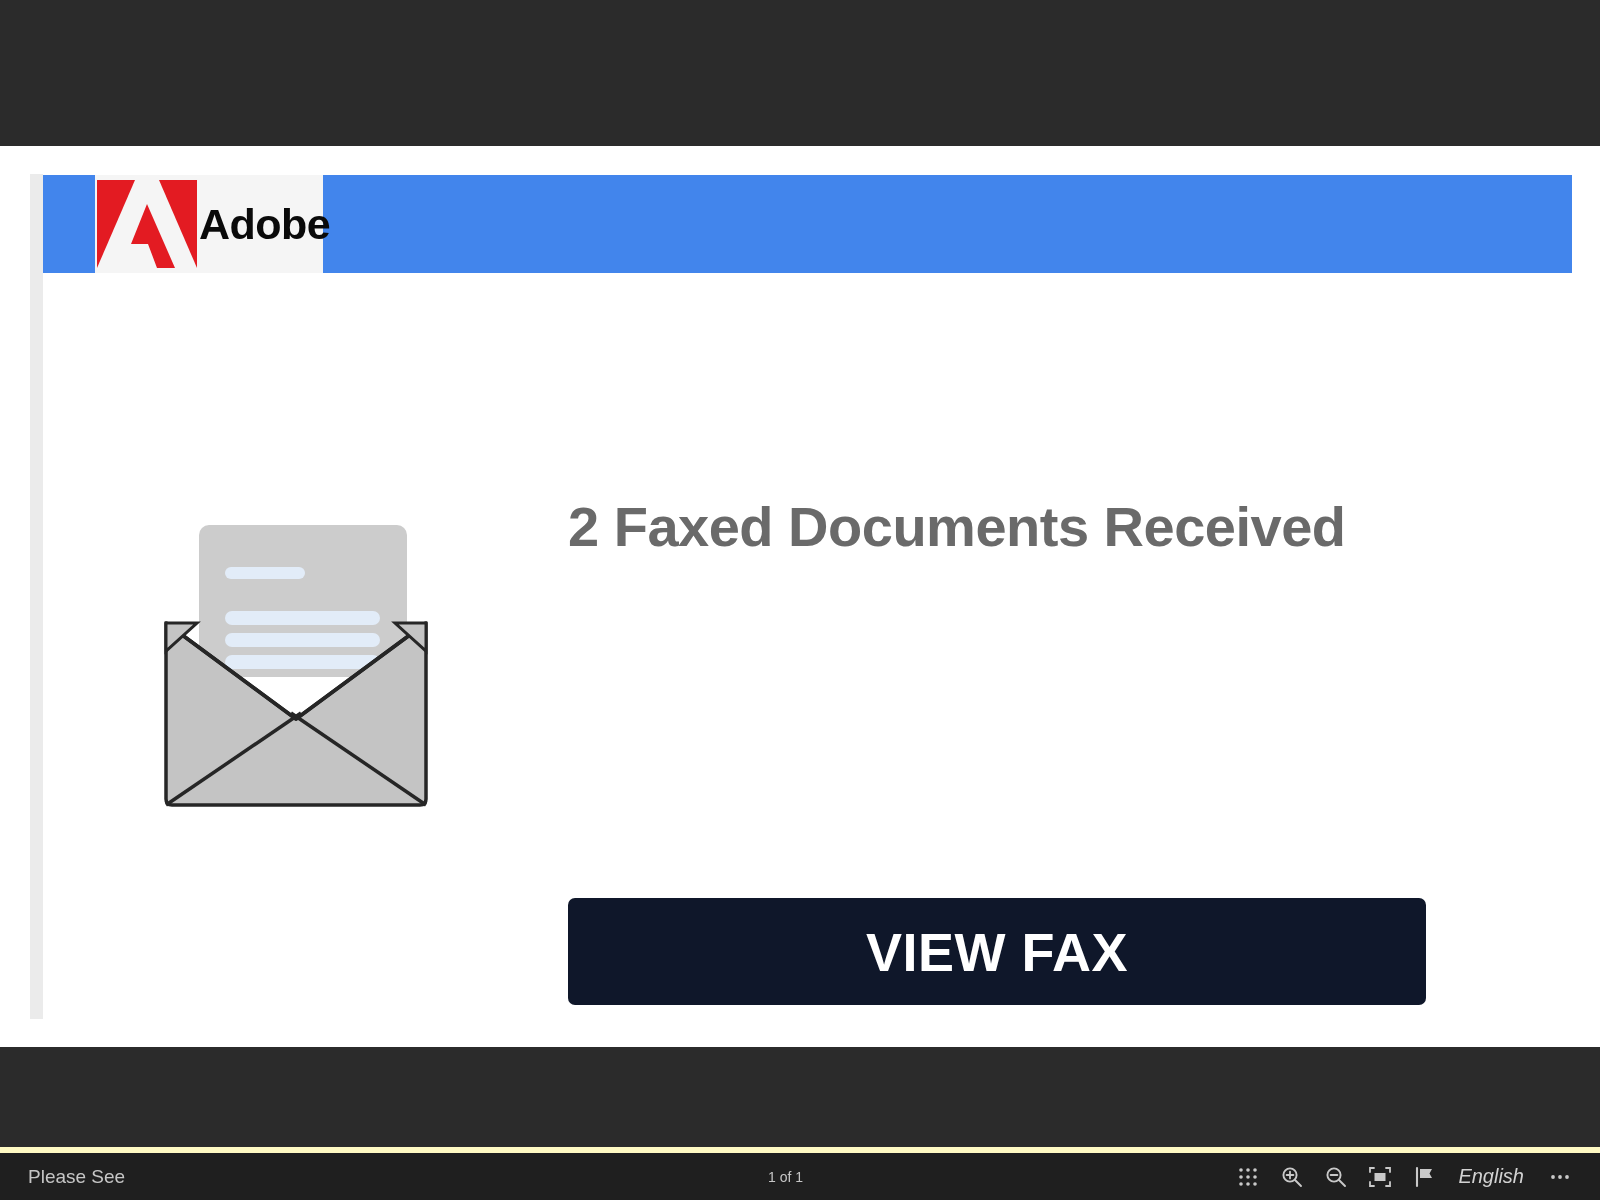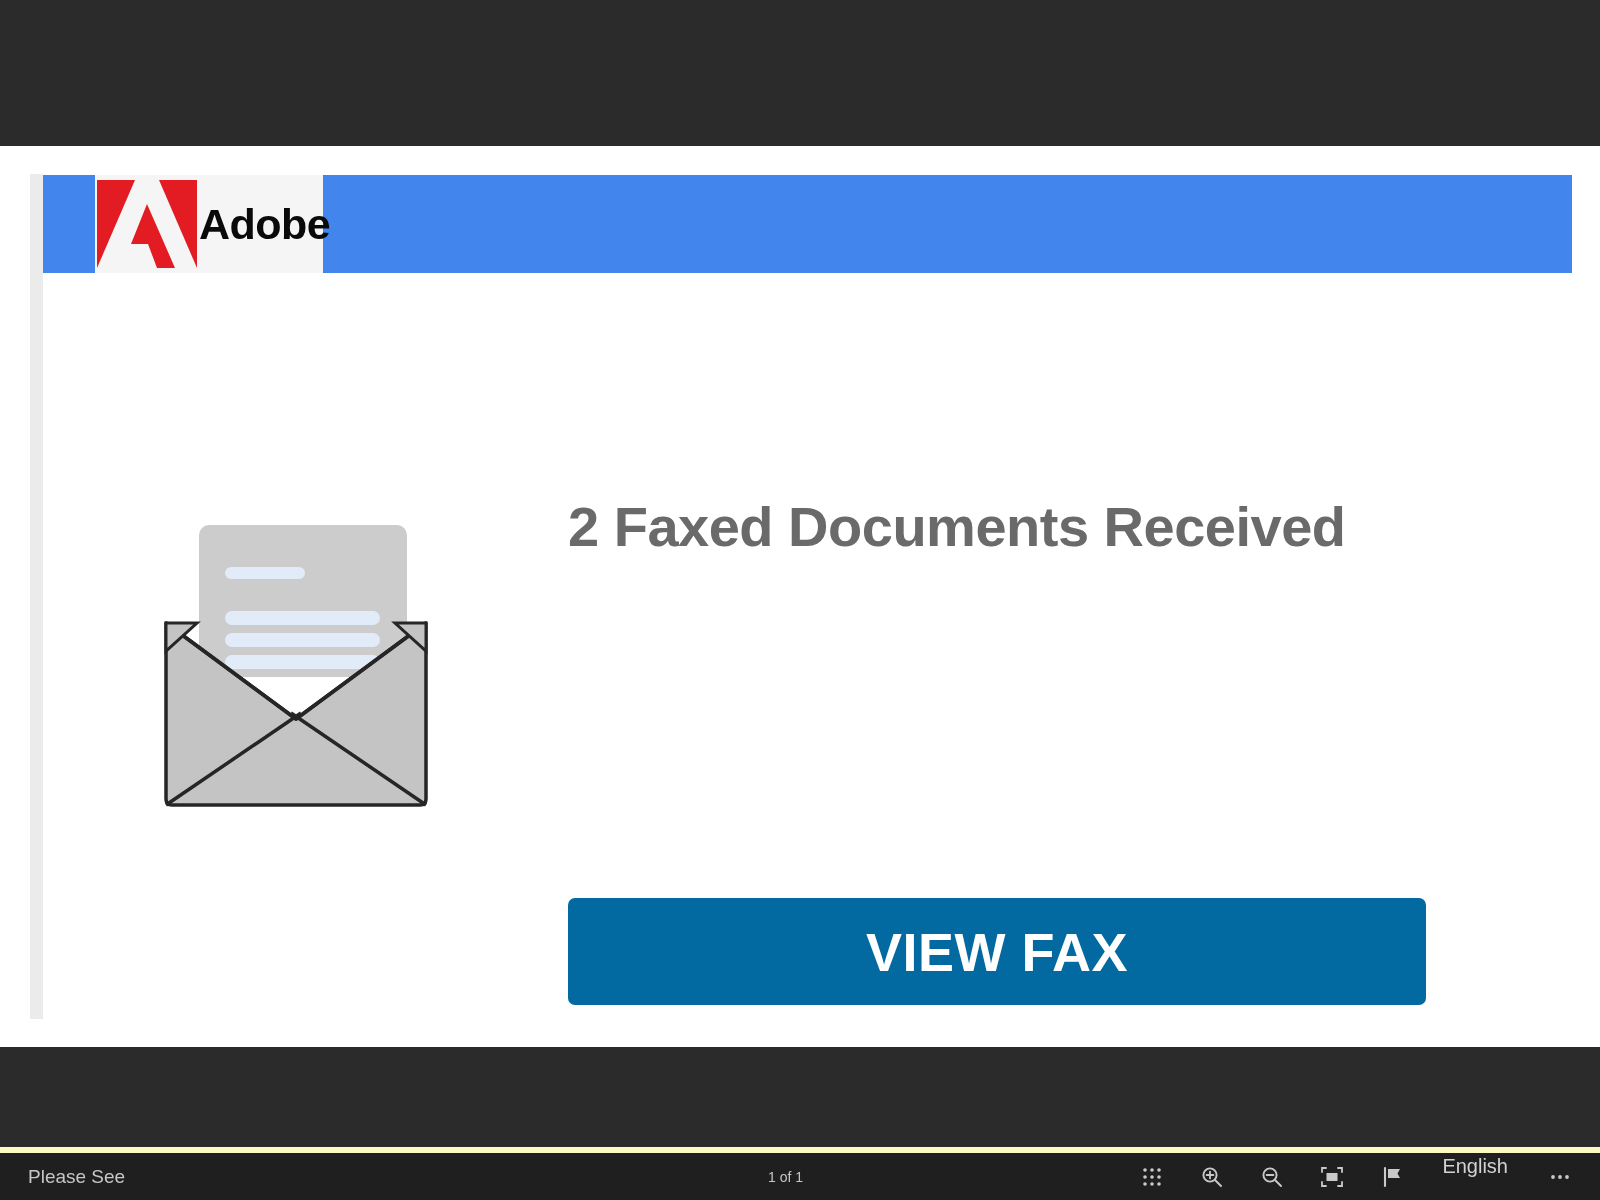--- a/index.html
+++ b/index.html
@@ -119,21 +119,21 @@
     color: #6a6a6a;
     line-height: 1.27;
     width: 830px;
     white-space: pre-wrap;
   }
 
   .cta-button {
     position: absolute;
     left: 525px; top: 625px;
     width: 858px; height: 107px;
-    background: #0369a1;
+    background: #0f172a;
     border: none;
     border-radius: 7px;
     color: #ffffff;
     font-size: 54px;
     font-weight: bold;
     letter-spacing: 0.5px;
     font-family: "Liberation Sans", sans-serif;
     cursor: pointer;
     display: flex;
     align-items: center;
@@ -171,21 +171,23 @@
     left: 768px;
     font-size: 14px;
     color: #c6c6c6;
     white-space: nowrap;
   }
 
   .tb-right {
     position: absolute;
     right: 18px;
     display: flex;
-    gap: 16px;
+    align-items: center;
+    gap: 0px;
+    font-style: italic;
   }
 
   .tb-btn {
     width: 44px; height: 44px;
     display: flex;
     align-items: center;
     justify-content: center;
     background: transparent;
     border: none;
     cursor: pointer;

